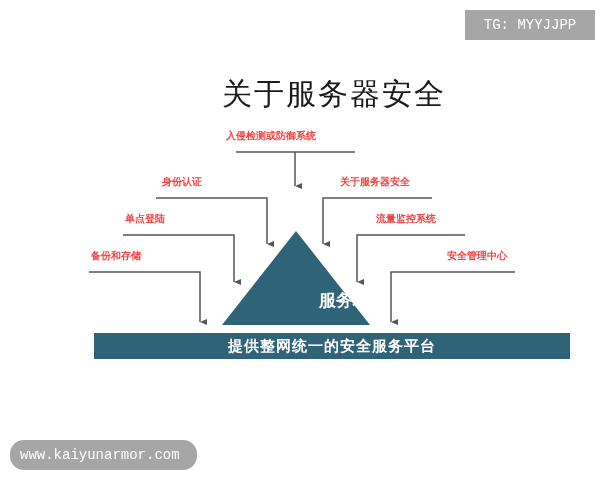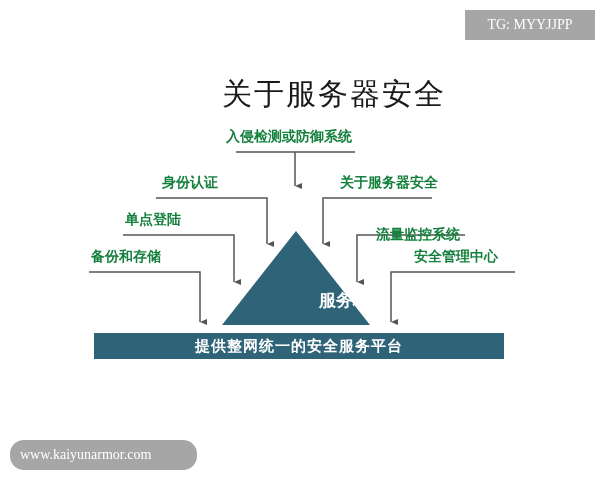--- a/index.html
+++ b/index.html
@@ -1,22 +1,22 @@
 <!DOCTYPE html>
 <html><head>
 <meta charset="utf-8">
 <style>
   html, body { margin: 0; padding: 0; }
   body { width: 600px; height: 480px; background: #ffffff; position: relative; overflow: hidden; font-family: "DejaVu Sans", sans-serif; }
   .abs { position: absolute; }
   .title { left: 0; width: 600px; top: 74px; text-align: center; font-family: "DejaVu Serif", serif; font-size: 30px; color: #1a1a1a; letter-spacing: 2px; margin-left: 34px; }
-  .label { font-size: 14px; font-weight: bold; color: #15803d; white-space: nowrap; line-height: 16px; }
-  .bar { left: 94px; top: 333px; width: 410px; height: 26px; background: #2f6478; color: #ffffff; font-size: 15px; font-weight: bold; text-align: center; line-height: 26px; letter-spacing: 1px; }
+  .label { font-size: 10px; font-weight: bold; color: #ef4444; white-space: nowrap; line-height: 16px; }
+  .bar { left: 94px; top: 333px; width: 476px; height: 26px; background: #2f6478; color: #ffffff; font-size: 15px; font-weight: bold; text-align: center; line-height: 26px; letter-spacing: 1px; }
   .tri-text { left: 222px; width: 148px; top: 289px; text-align: right; color: #ffffff; font-size: 17px; font-weight: bold; }
-  .tag { background: #a6a6a6; color: #ffffff; font-family: Liberation Serif, serif; font-size: 14px; line-height: 30px; padding: 0 10px; }
+  .tag { background: #a6a6a6; color: #ffffff; font-family: Liberation Mono, monospace; font-size: 14px; line-height: 30px; padding: 0 10px; }
   .tag-tr { left: 465px; top: 10px; width: 110px; text-align: center; }
   .tag-bl { left: 10px; top: 440px; width: 167px; border-radius: 14px; }
   svg.diagram { position: absolute; left: 0; top: 0; }
 </style>
 </head>
 <body>
 
 <div class="abs tag tag-tr">TG: MYYJJPP</div>
 
 <div class="abs title">关于服务器安全</div>
@@ -44,21 +44,21 @@
 
     <polyline points="515,272 391,272 391,322" marker-end="url(#ah)"></polyline>
   </g>
   <polygon points="296,231 222,325 370,325" fill="#2f6478"></polygon>
 </svg>
 
 <div class="abs label" style="left:226px; top:128px;">入侵检测或防御系统</div>
 <div class="abs label" style="left:162px; top:174px;">身份认证</div>
 <div class="abs label" style="left:340px; top:174px;">关于服务器安全</div>
 <div class="abs label" style="left:125px; top:211px;">单点登陆</div>
-<div class="abs label" style="left:376px; top:211px;margin-top:15px;">流量监控系统</div>
+<div class="abs label" style="left:376px; top:211px;">流量监控系统</div>
 <div class="abs label" style="left:91px; top:248px;">备份和存储</div>
-<div class="abs label" style="left:414px; top:248px;">安全管理中心</div>
+<div class="abs label" style="left:447px; top:248px;">安全管理中心</div>
 
 <div class="abs tri-text">服务域</div>
 
 <div class="abs bar">提供整网统一的安全服务平台</div>
 
 <div class="abs tag tag-bl">www.kaiyunarmor.com</div>
 
 </body></html>

